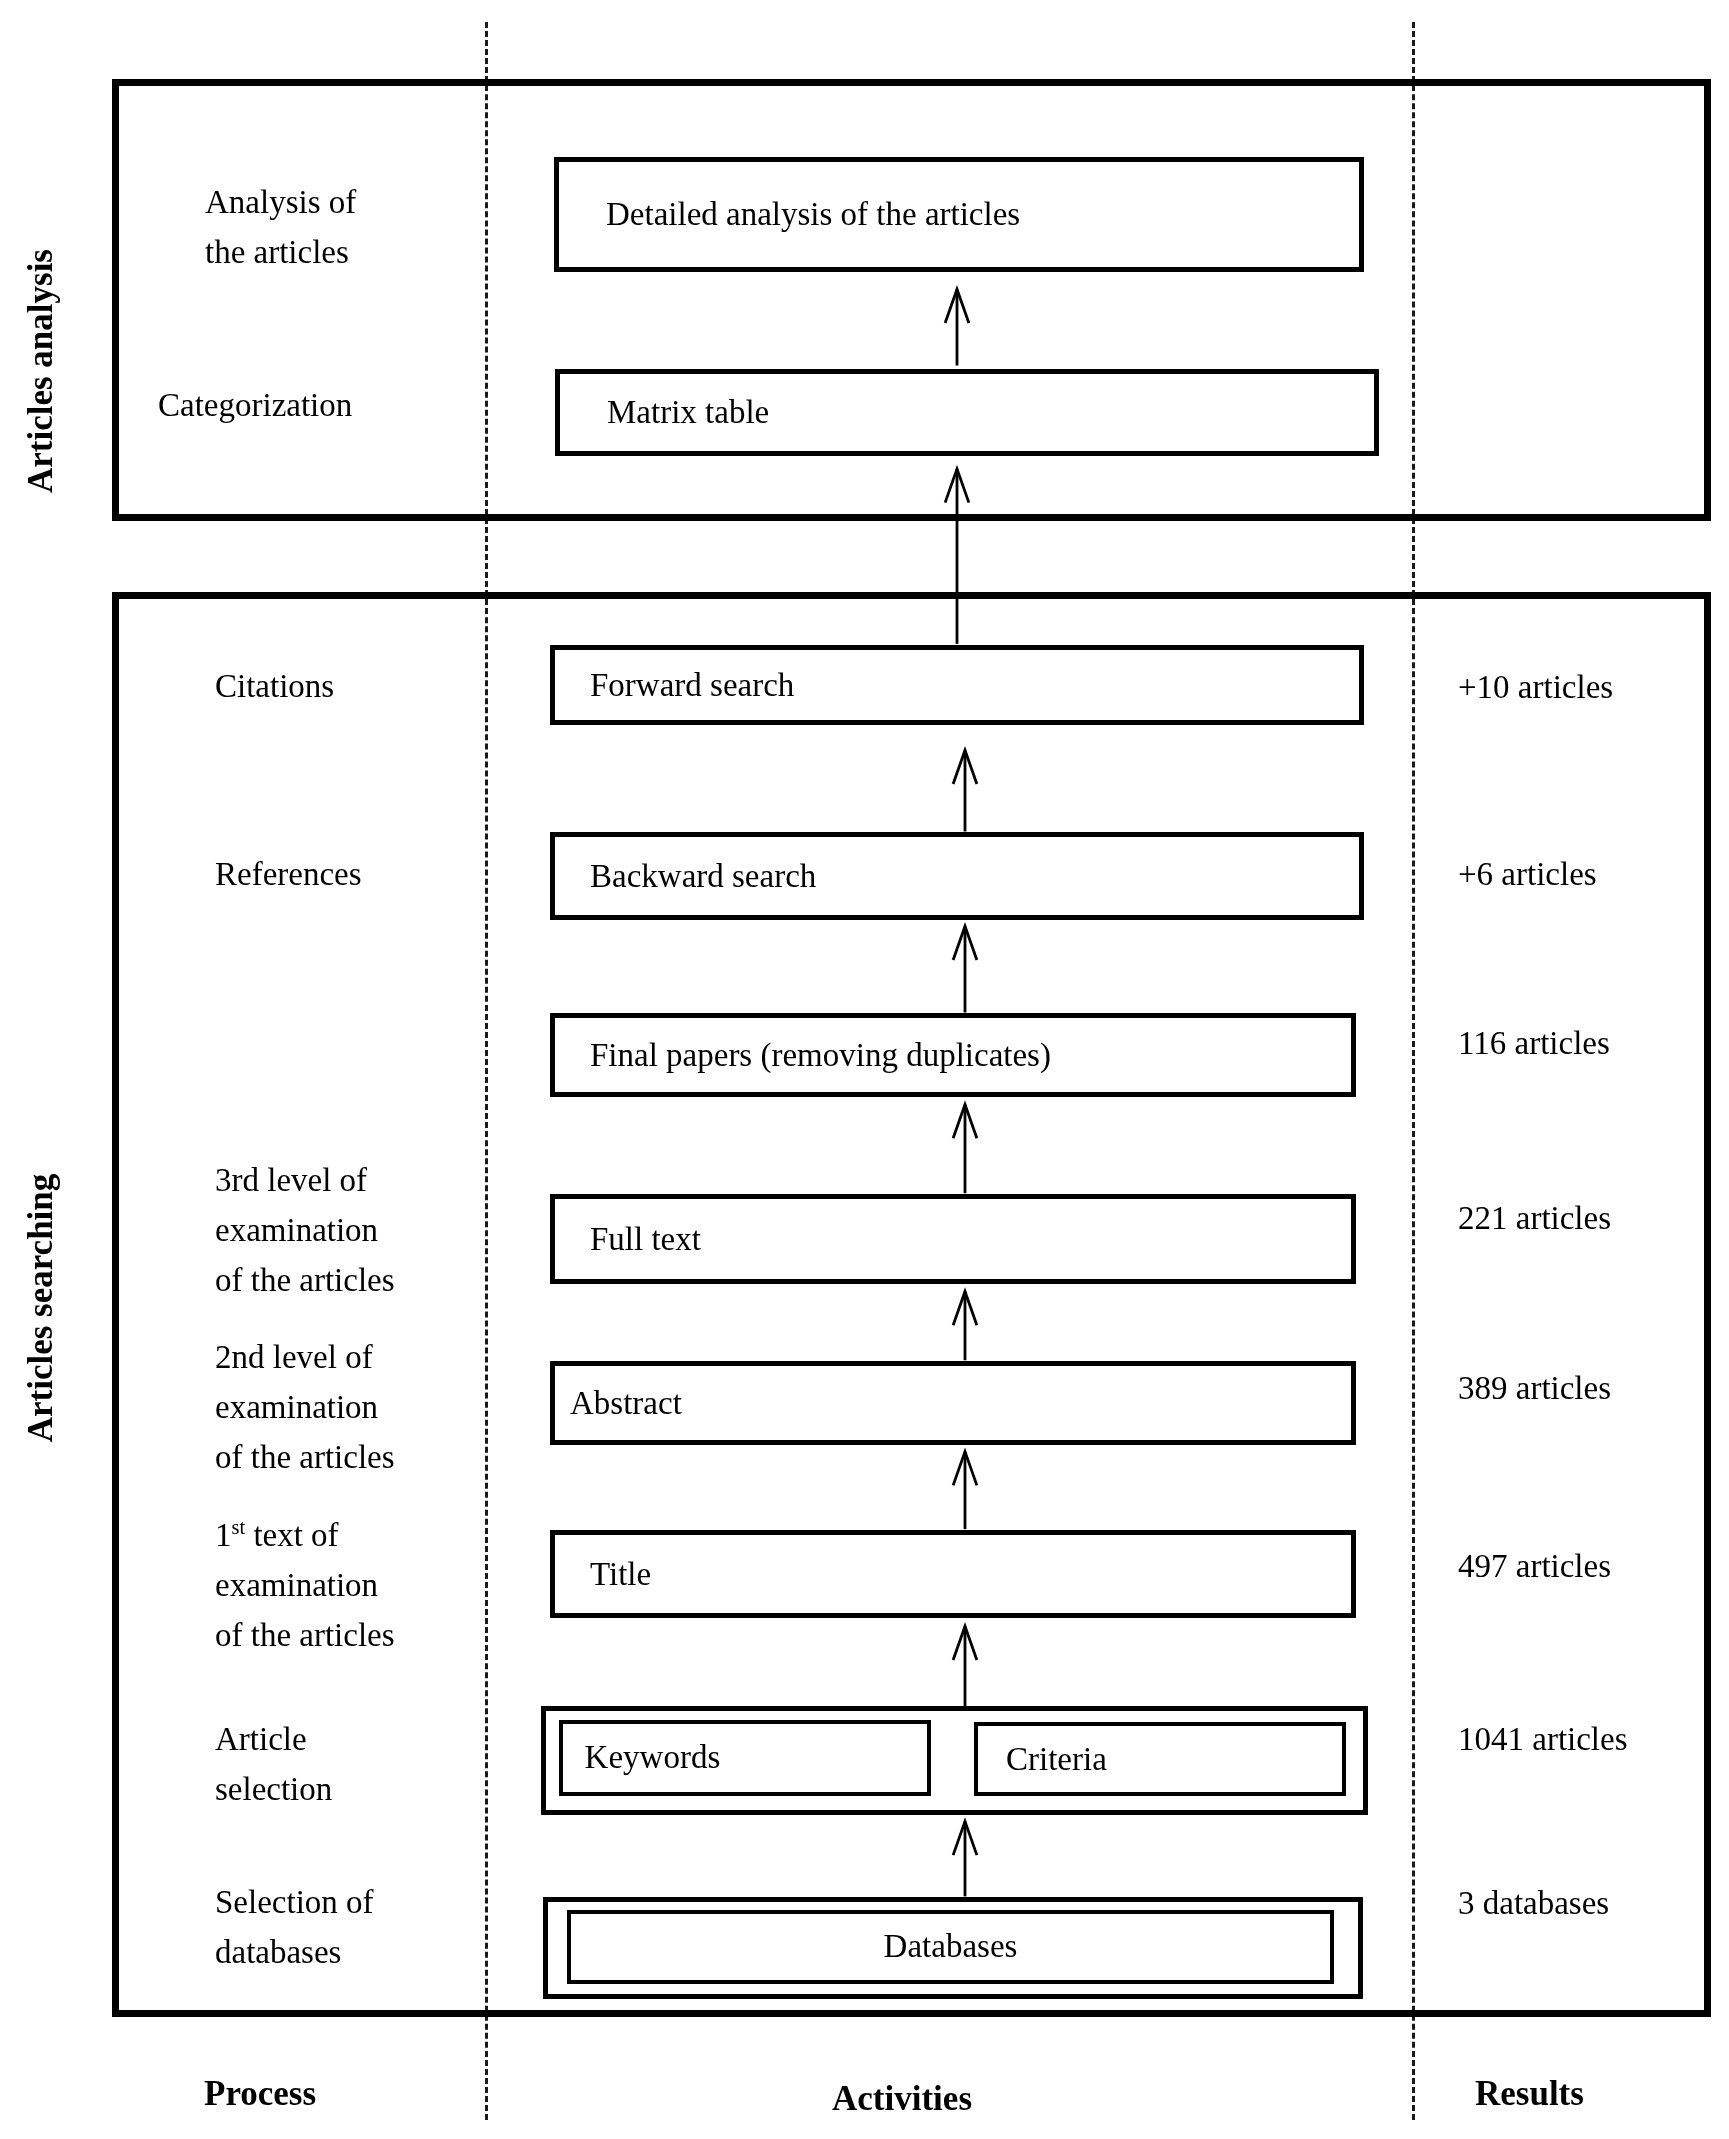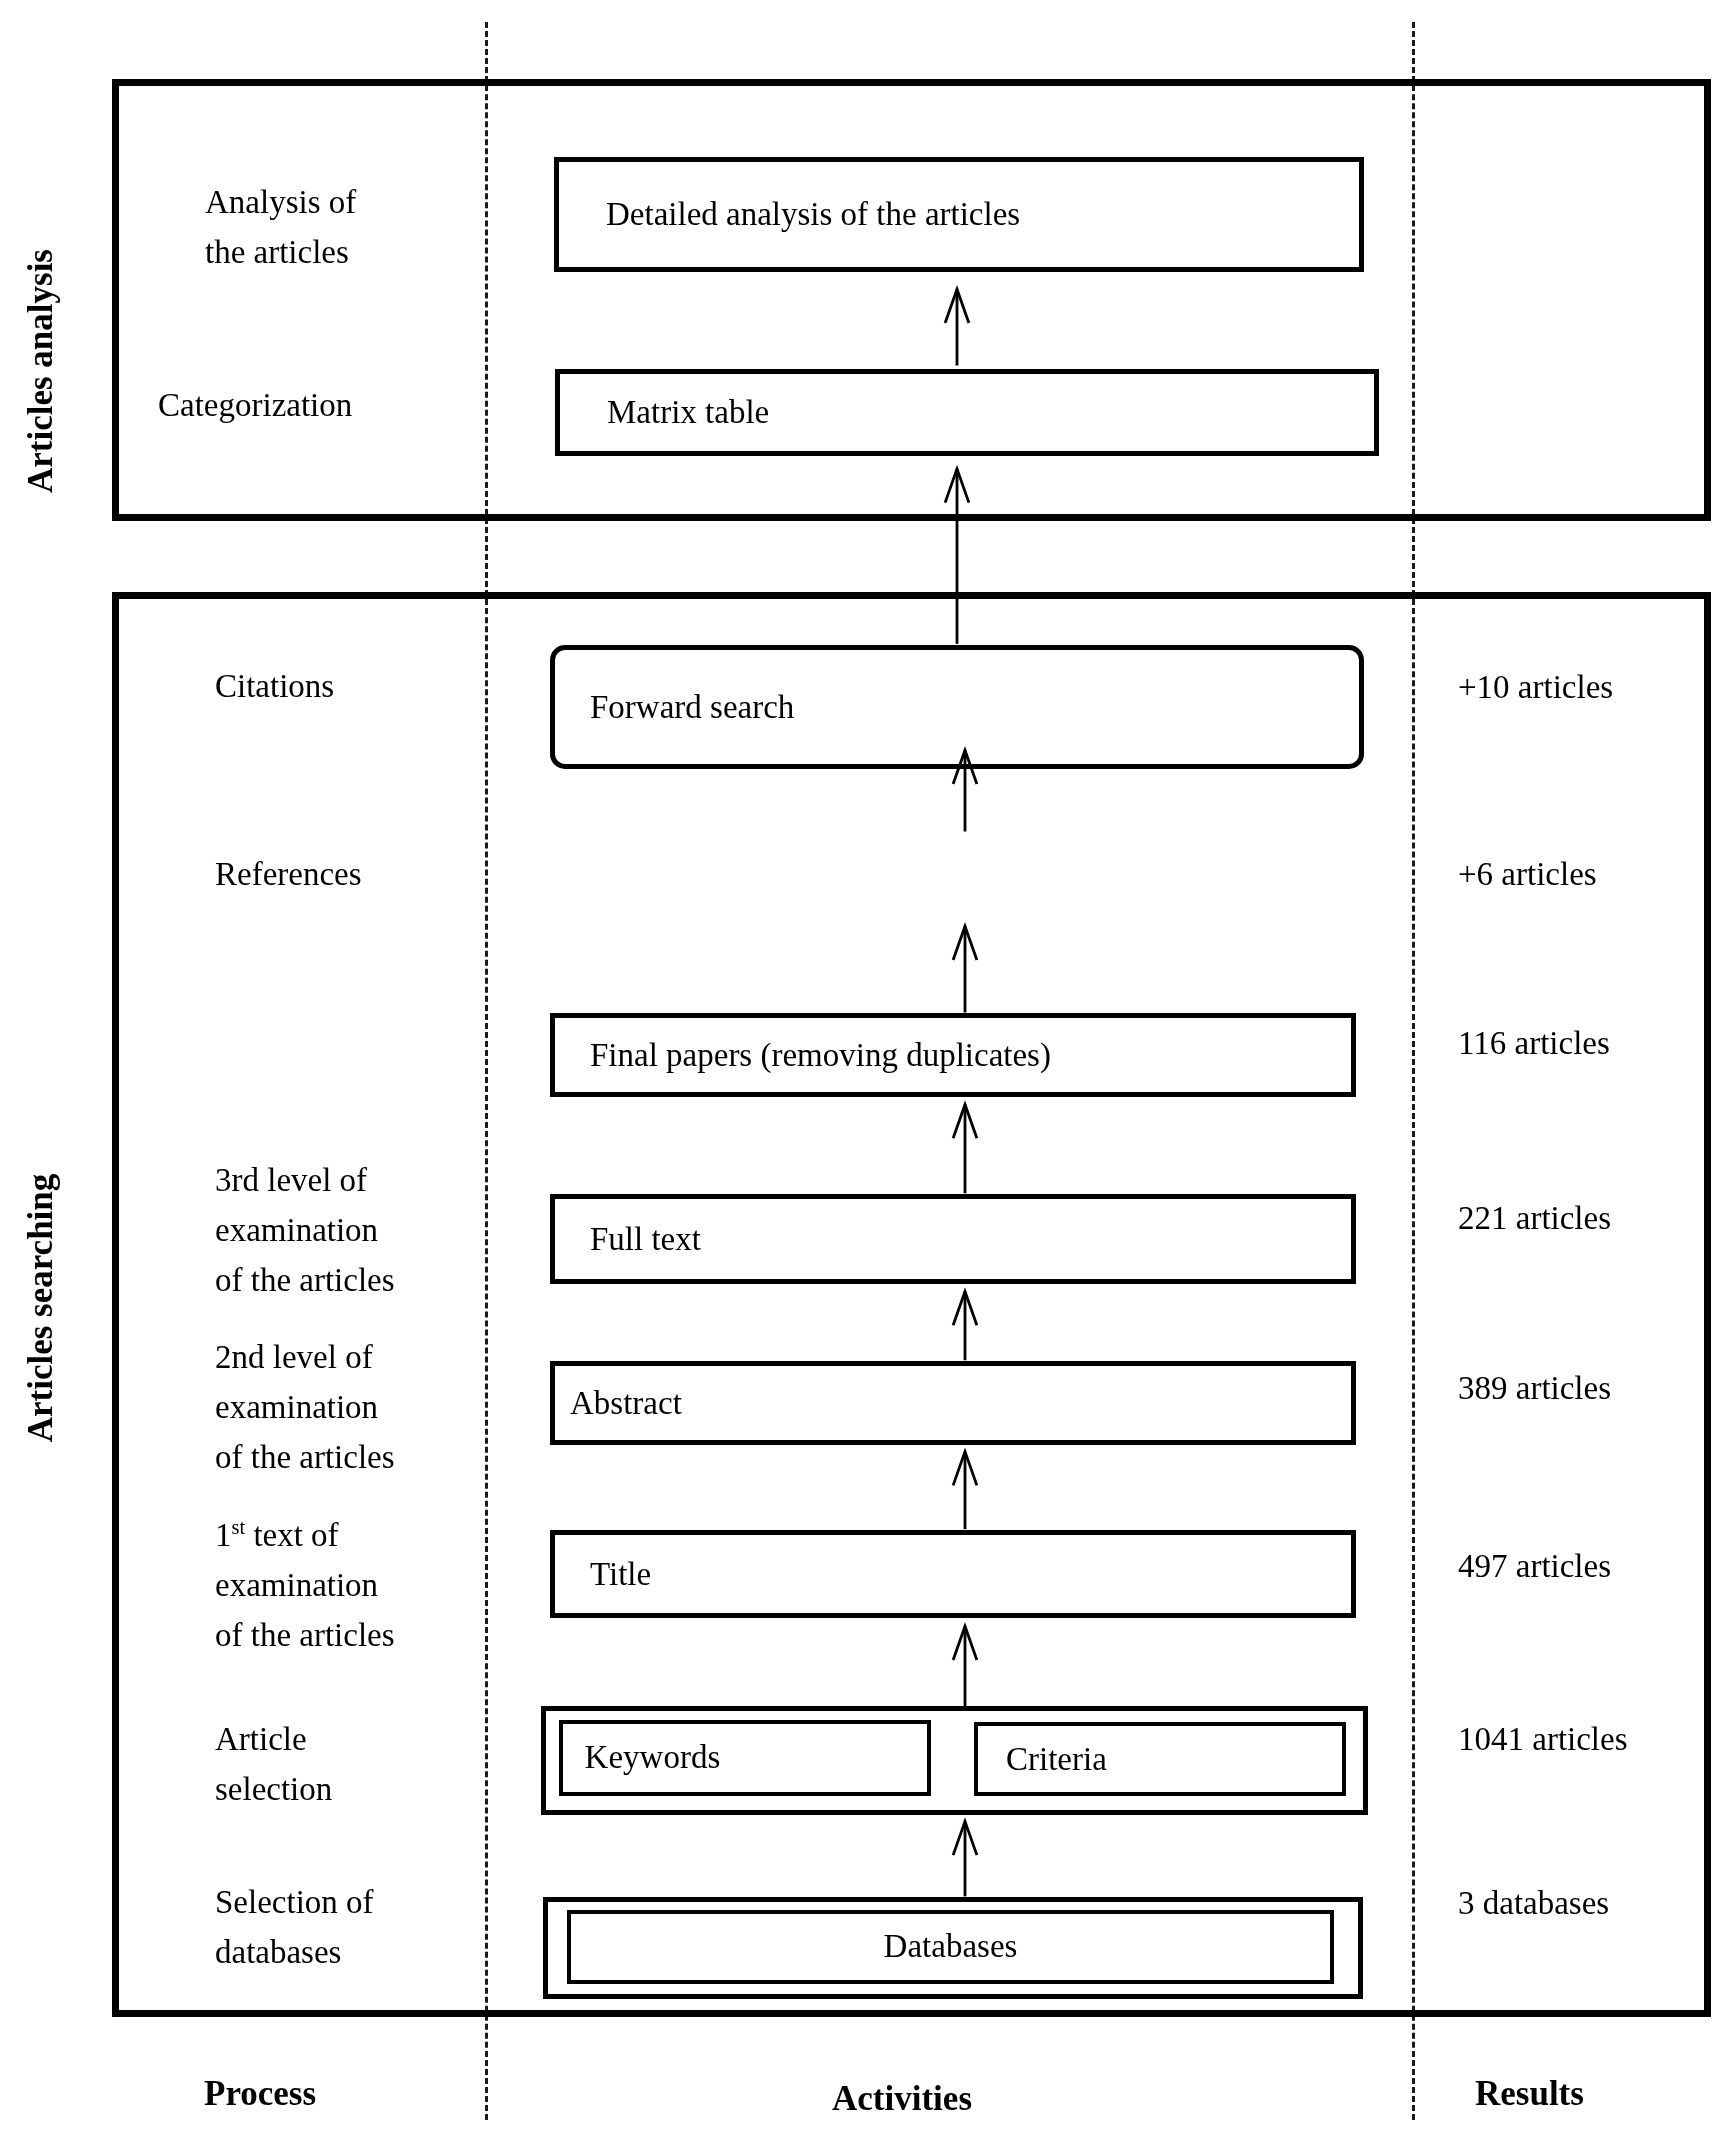--- a/index.html
+++ b/index.html
@@ -50,26 +50,29 @@
   <div class="act-box" style="left:554px; top:157px; width:810px; height:115px; padding-left:47px;">
     <span>Detailed analysis of the articles</span>
   </div>
 
   <div class="proc-label" style="left:158px; top:380px;">Categorization</div>
   <div class="act-box" style="left:555px; top:369px; width:824px; height:87px; padding-left:47px;">
     <span>Matrix table</span>
   </div>
 
   <div class="proc-label" style="left:215px; top:661px;">Citations</div>
-  <div class="act-box" style="left:550px; top:645px; width:814px; height:124px; padding-left:35px;border-radius:15px;">
+  <div class="act-box" style="left:550px; top:645px; width:814px; height:80px; padding-left:35px;">
     <span>Forward search</span>
   </div>
   <div class="result-label" style="left:1458px; top:668px;">+10 articles</div>
 
   <div class="proc-label" style="left:215px; top:849px;">References</div>
+  <div class="act-box" style="left:550px; top:832px; width:814px; height:88px; padding-left:35px;">
+    <span>Backward search</span>
+  </div>
   <div class="result-label" style="left:1458px; top:855px;">+6 articles</div>
 
   <div class="act-box" style="left:550px; top:1013px; width:806px; height:84px; padding-left:35px;">
     <span>Final papers (removing duplicates)</span>
   </div>
   <div class="result-label" style="left:1458px; top:1024px;">116 articles</div>
 
   <div class="proc-label" style="left:215px; top:1155px;">
     <div>3rd level of</div>
     <div>examination</div>

